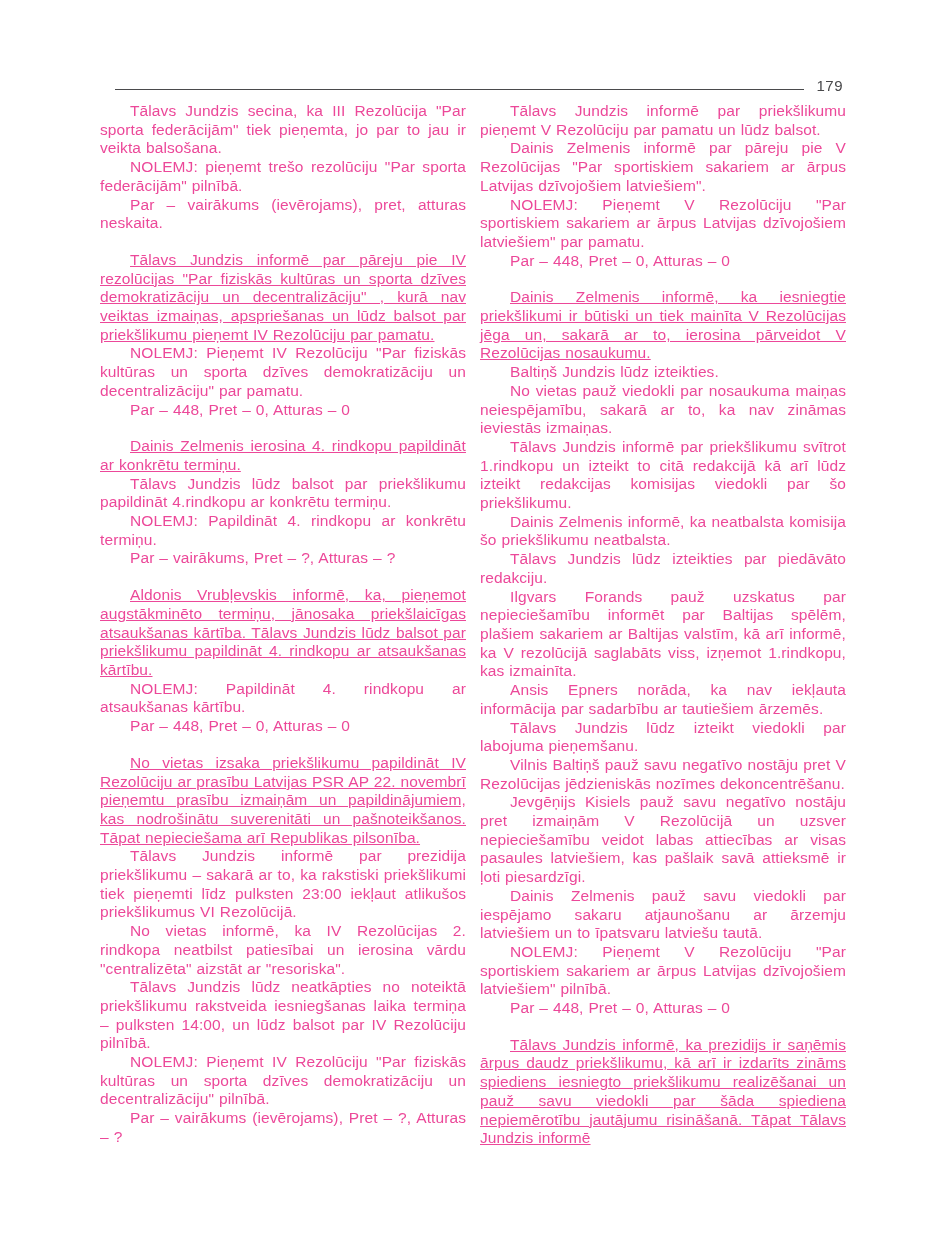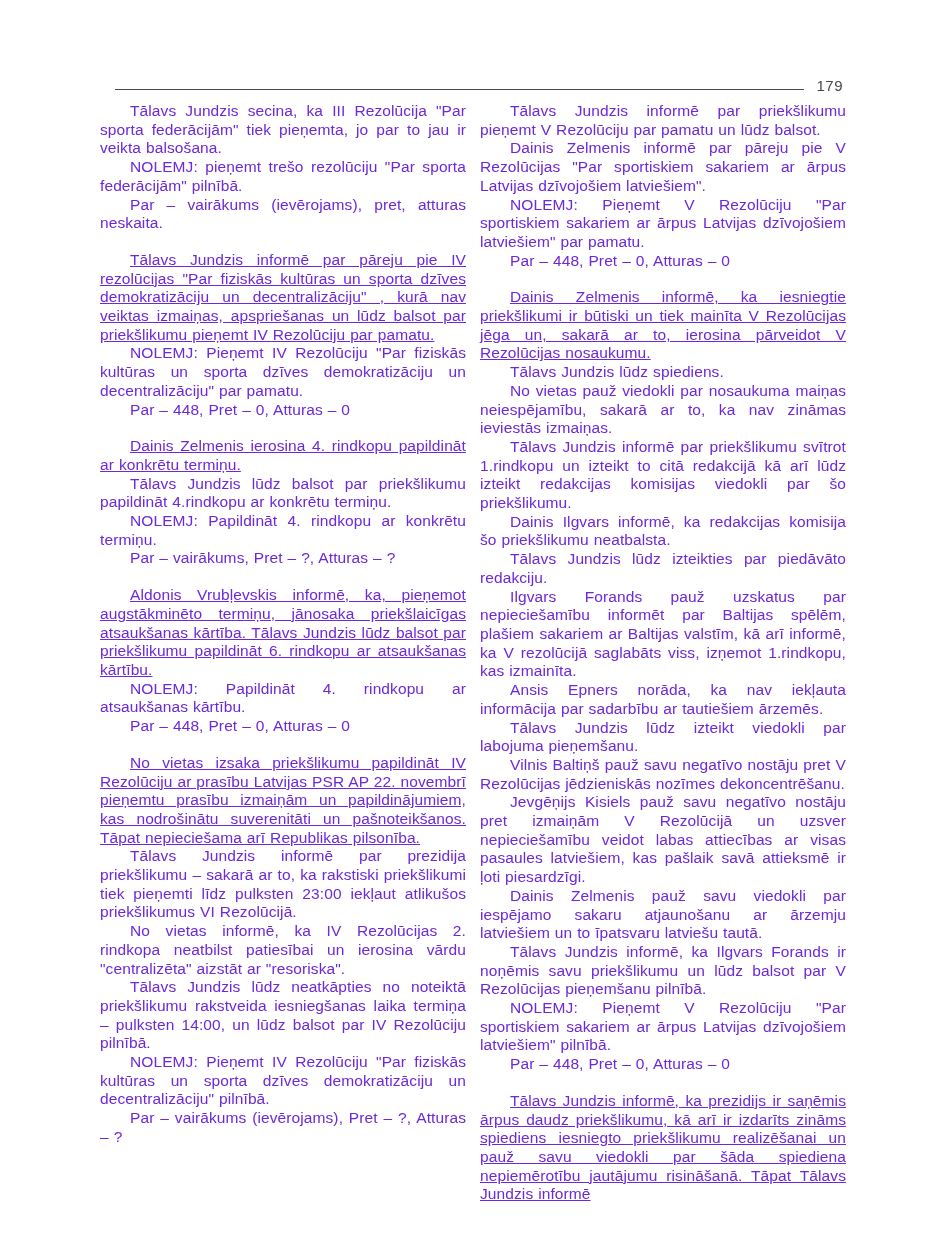--- a/index.html
+++ b/index.html
@@ -48,21 +48,21 @@
     width: 366px;
     flex: 0 0 366px;
   }
   p.para {
     margin: 0;
     padding: 0;
     font-size: 15.5px;
     line-height: 18.7px;
     text-align: justify;
     text-indent: 30px;
-    color: #6d28d9;
+    color: #ec4899;
     letter-spacing: 0.1px;
     word-spacing: 0.5px;
     hyphens: auto;
     -webkit-hyphens: auto;
   }
   p.para.gap {
     margin-top: 18px;
     text-decoration: underline;
   }
 </style>
@@ -81,47 +81,46 @@
         <p class="para">Tālavs Jundzis secina, ka III Rezolūcija "Par sporta federācijām" tiek pieņemta, jo par to jau ir veikta balsošana.</p>
         <p class="para">NOLEMJ: pieņemt trešo rezolūciju "Par sporta federācijām" pilnībā.</p>
         <p class="para">Par – vairākums (ievērojams), pret, atturas neskaita.</p>
         <p class="para gap">Tālavs Jundzis informē par pāreju pie IV rezolūcijas "Par fiziskās kultūras un sporta dzīves demokratizāciju un decentralizāciju" , kurā nav veiktas izmaiņas, apspriešanas un lūdz balsot par priekšlikumu pieņemt IV Rezolūciju par pamatu.</p>
         <p class="para">NOLEMJ: Pieņemt IV Rezolūciju "Par fiziskās kultūras un sporta dzīves demokratizāciju un decentralizāciju" par pamatu.</p>
         <p class="para">Par – 448, Pret – 0, Atturas – 0</p>
         <p class="para gap">Dainis Zelmenis ierosina 4. rindkopu papildināt ar konkrētu termiņu.</p>
         <p class="para">Tālavs Jundzis lūdz balsot par priekšlikumu papildināt 4.rindkopu ar konkrētu termiņu.</p>
         <p class="para">NOLEMJ: Papildināt 4. rindkopu ar konkrētu termiņu.</p>
         <p class="para">Par – vairākums, Pret – ?, Atturas – ?</p>
-        <p class="para gap">Aldonis Vrubļevskis informē, ka, pieņemot augstākminēto termiņu, jānosaka priekšlaicīgas atsaukšanas kārtība. Tālavs Jundzis lūdz balsot par priekšlikumu papildināt 6. rindkopu ar atsaukšanas kārtību.</p>
+        <p class="para gap">Aldonis Vrubļevskis informē, ka, pieņemot augstākminēto termiņu, jānosaka priekšlaicīgas atsaukšanas kārtība. Tālavs Jundzis lūdz balsot par priekšlikumu papildināt 4. rindkopu ar atsaukšanas kārtību.</p>
         <p class="para">NOLEMJ: Papildināt 4. rindkopu ar atsaukšanas kārtību.</p>
         <p class="para">Par – 448, Pret – 0, Atturas – 0</p>
         <p class="para gap">No vietas izsaka priekšlikumu papildināt IV Rezolūciju ar prasību Latvijas PSR AP 22. novembrī pieņemtu prasību izmaiņām un papildinājumiem, kas nodrošinātu suverenitāti un pašnoteikšanos. Tāpat nepieciešama arī Republikas pilsonība.</p>
         <p class="para">Tālavs Jundzis informē par prezidija priekšlikumu – sakarā ar to, ka rakstiski priekšlikumi tiek pieņemti līdz pulksten 23:00 iekļaut atlikušos priekšlikumus VI Rezolūcijā.</p>
         <p class="para">No vietas informē, ka IV Rezolūcijas 2. rindkopa neatbilst patiesībai un ierosina vārdu "centralizēta" aizstāt ar "resoriska".</p>
         <p class="para">Tālavs Jundzis lūdz neatkāpties no noteiktā priekšlikumu rakstveida iesniegšanas laika termiņa – pulksten 14:00, un lūdz balsot par IV Rezolūciju pilnībā.</p>
         <p class="para">NOLEMJ: Pieņemt IV Rezolūciju "Par fiziskās kultūras un sporta dzīves demokratizāciju un decentralizāciju" pilnībā.</p>
         <p class="para">Par – vairākums (ievērojams), Pret – ?, Atturas – ?</p>
       </div>
     <div class="col" id="col-right">
         <p class="para">Tālavs Jundzis informē par priekšlikumu pieņemt V Rezolūciju par pamatu un lūdz balsot.</p>
         <p class="para">Dainis Zelmenis informē par pāreju pie V Rezolūcijas "Par sportiskiem sakariem ar ārpus Latvijas dzīvojošiem latviešiem".</p>
         <p class="para">NOLEMJ: Pieņemt V Rezolūciju "Par sportiskiem sakariem ar ārpus Latvijas dzīvojošiem latviešiem" par pamatu.</p>
         <p class="para">Par – 448, Pret – 0, Atturas – 0</p>
         <p class="para gap">Dainis Zelmenis informē, ka iesniegtie priekšlikumi ir būtiski un tiek mainīta V Rezolūcijas jēga un, sakarā ar to, ierosina pārveidot V Rezolūcijas nosaukumu.</p>
-        <p class="para">Tālavs Jundzis lūdz spiediens.</p>
+        <p class="para">Baltiņš Jundzis lūdz izteikties.</p>
         <p class="para">No vietas pauž viedokli par nosaukuma maiņas neiespējamību, sakarā ar to, ka nav zināmas ieviestās izmaiņas.</p>
         <p class="para">Tālavs Jundzis informē par priekšlikumu svītrot 1.rindkopu un izteikt to citā redakcijā kā arī lūdz izteikt redakcijas komisijas viedokli par šo priekšlikumu.</p>
-        <p class="para">Dainis Ilgvars informē, ka redakcijas komisija šo priekšlikumu neatbalsta.</p>
+        <p class="para">Dainis Zelmenis informē, ka neatbalsta komisija šo priekšlikumu neatbalsta.</p>
         <p class="para">Tālavs Jundzis lūdz izteikties par piedāvāto redakciju.</p>
         <p class="para">Ilgvars Forands pauž uzskatus par nepieciešamību informēt par Baltijas spēlēm, plašiem sakariem ar Baltijas valstīm, kā arī informē, ka V rezolūcijā saglabāts viss, izņemot 1.rindkopu, kas izmainīta.</p>
         <p class="para">Ansis Epners norāda, ka nav iekļauta informācija par sadarbību ar tautiešiem ārzemēs.</p>
         <p class="para">Tālavs Jundzis lūdz izteikt viedokli par labojuma pieņemšanu.</p>
         <p class="para">Vilnis Baltiņš pauž savu negatīvo nostāju pret V Rezolūcijas jēdzieniskās nozīmes dekoncentrēšanu.</p>
         <p class="para">Jevgēņijs Kisiels pauž savu negatīvo nostāju pret izmaiņām V Rezolūcijā un uzsver nepieciešamību veidot labas attiecības ar visas pasaules latviešiem, kas pašlaik savā attieksmē ir ļoti piesardzīgi.</p>
         <p class="para">Dainis Zelmenis pauž savu viedokli par iespējamo sakaru atjaunošanu ar ārzemju latviešiem un to īpatsvaru latviešu tautā.</p>
-        <p class="para">Tālavs Jundzis informē, ka Ilgvars Forands ir noņēmis savu priekšlikumu un lūdz balsot par V Rezolūcijas pieņemšanu pilnībā.</p>
         <p class="para">NOLEMJ: Pieņemt V Rezolūciju "Par sportiskiem sakariem ar ārpus Latvijas dzīvojošiem latviešiem" pilnībā.</p>
         <p class="para">Par – 448, Pret – 0, Atturas – 0</p>
         <p class="para gap">Tālavs Jundzis informē, ka prezidijs ir saņēmis ārpus daudz priekšlikumu, kā arī ir izdarīts zināms spiediens iesniegto priekšlikumu realizēšanai un pauž savu viedokli par šāda spiediena nepiemērotību jautājumu risināšanā. Tāpat Tālavs Jundzis informē</p>
       </div>
   </div>
 
 </div>
 
 </body></html>

